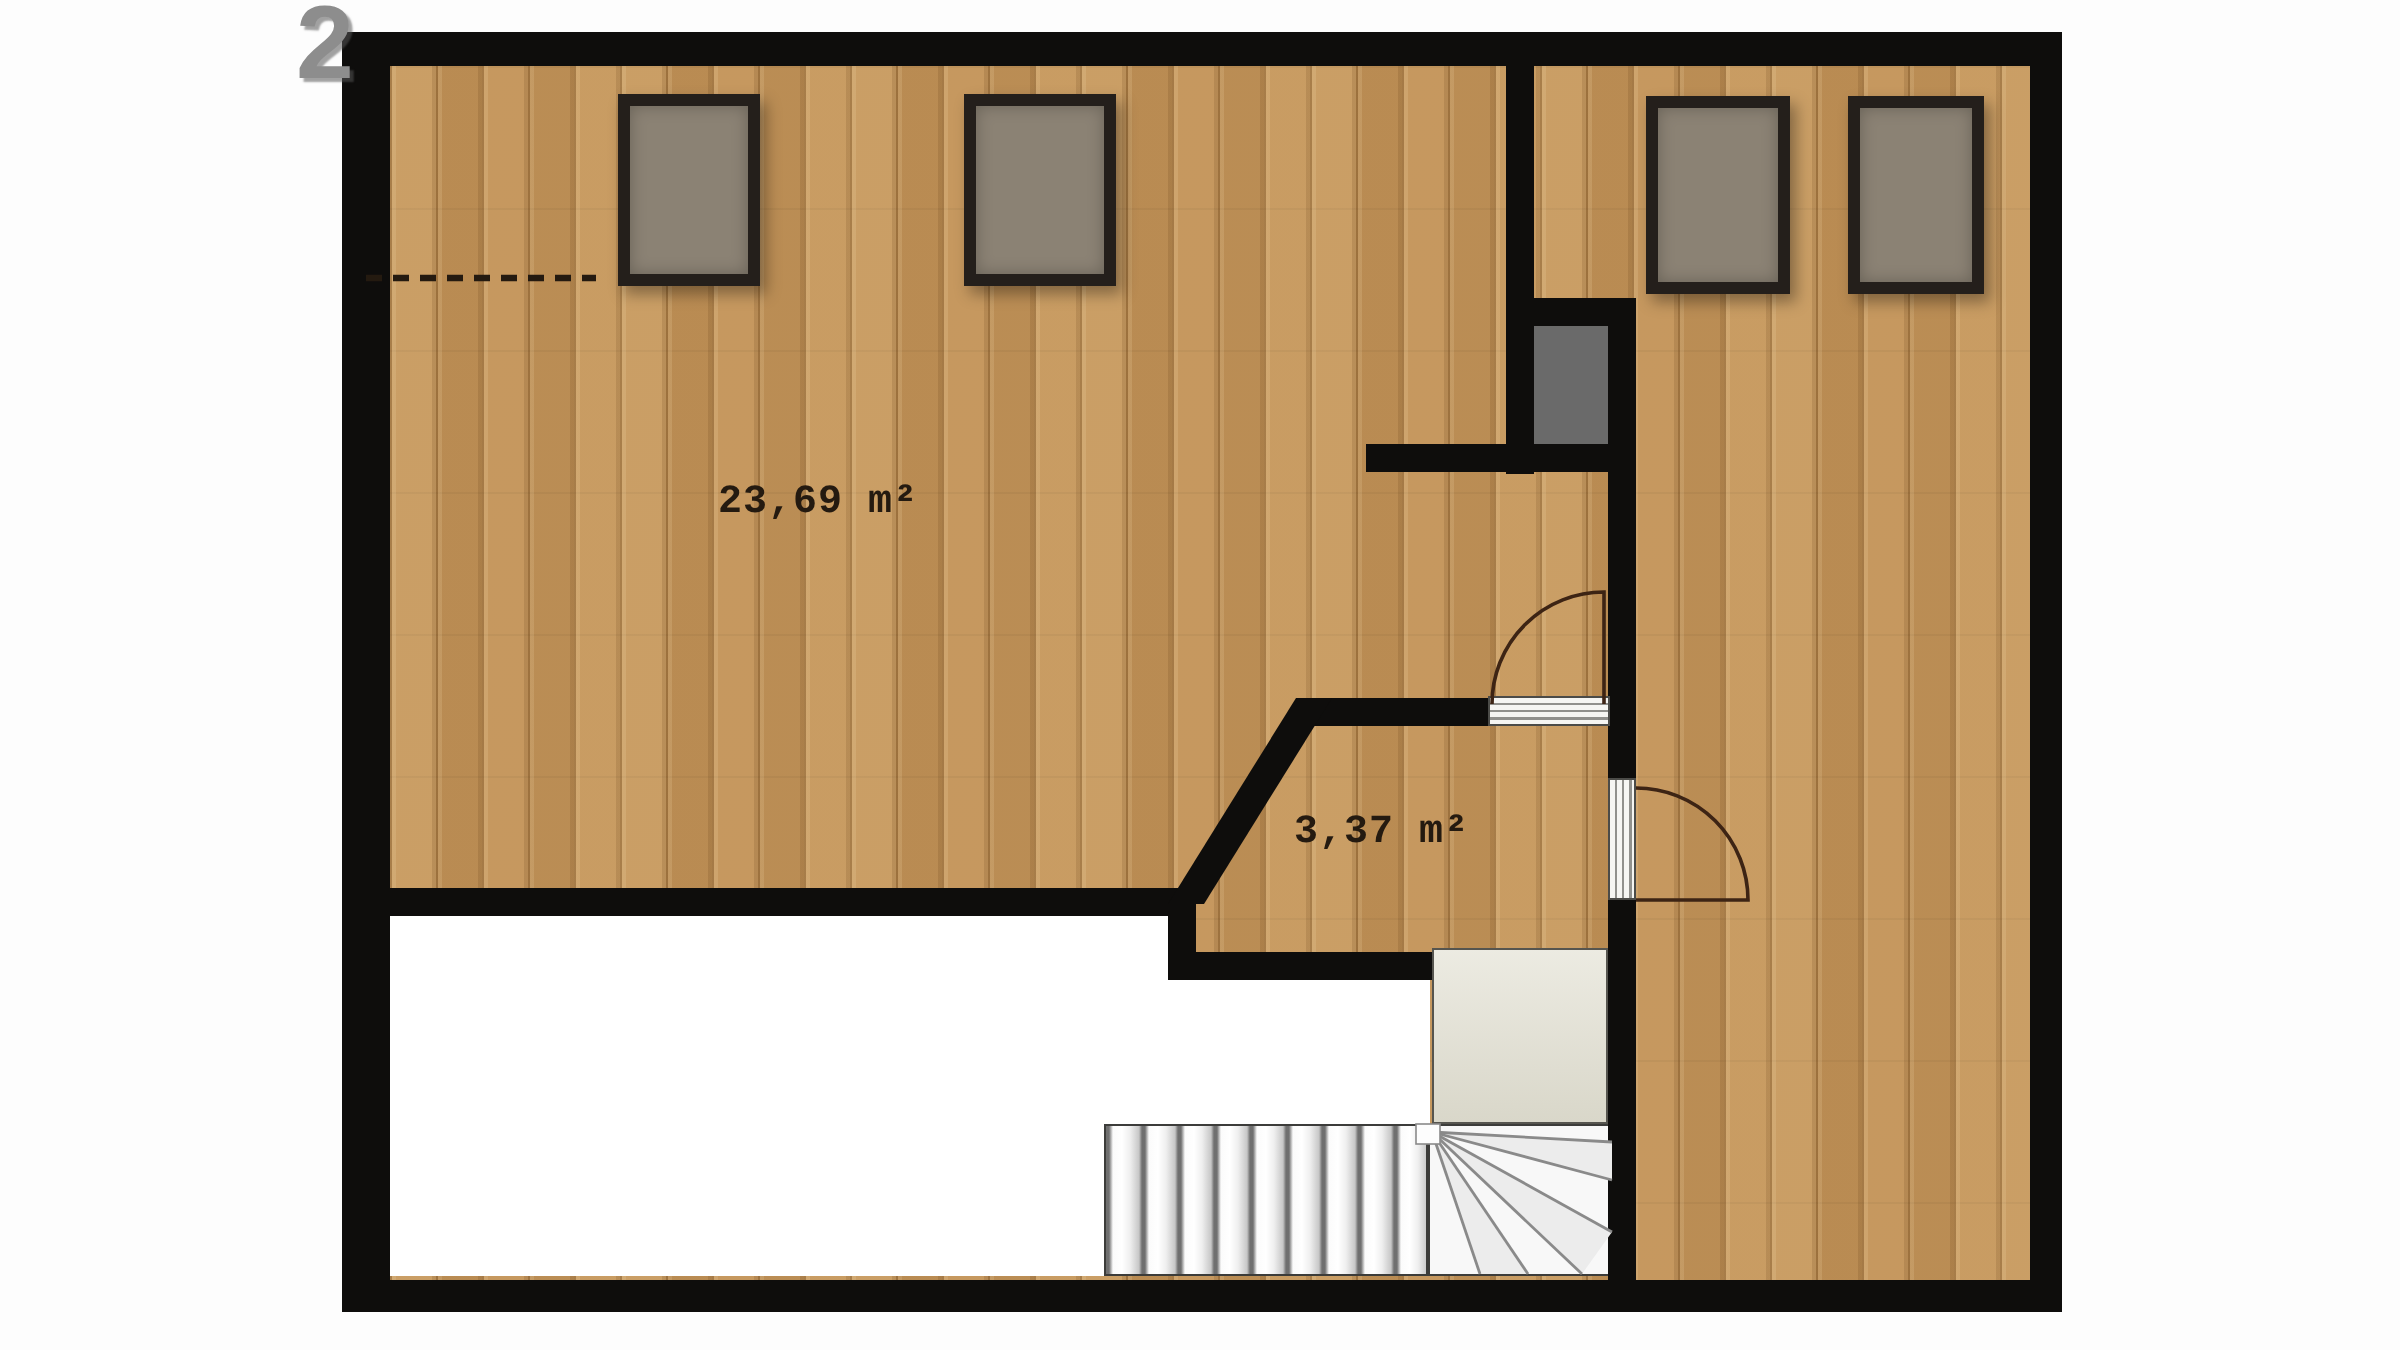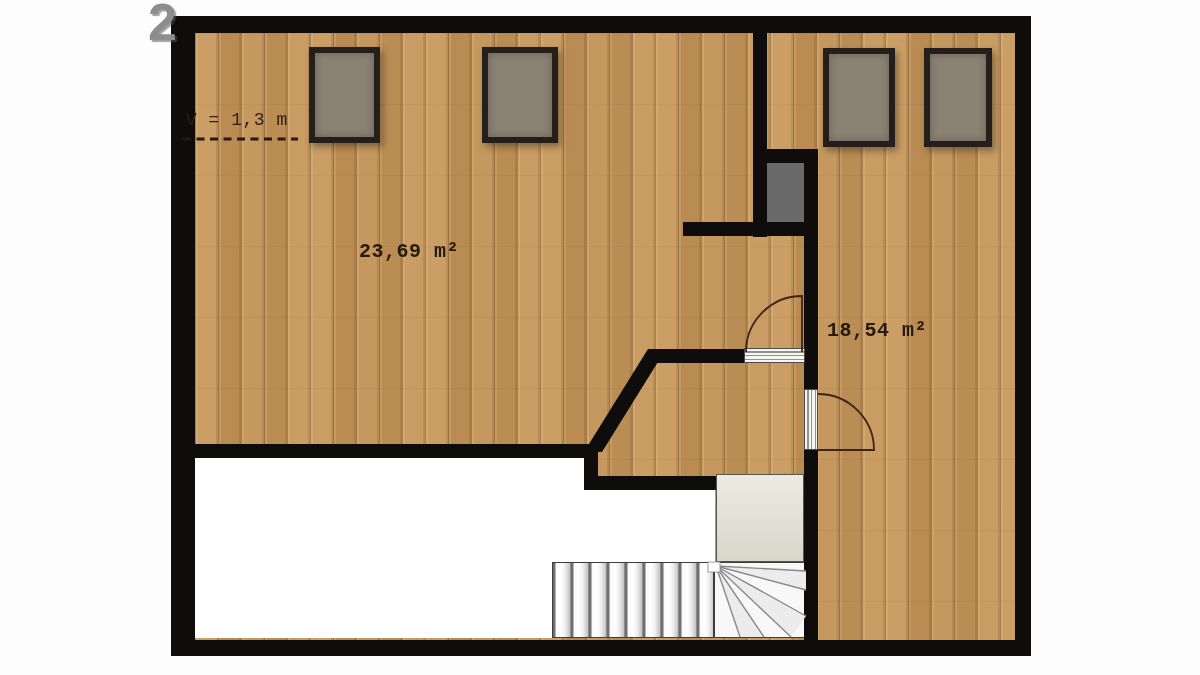--- a/index.html
+++ b/index.html
@@ -132,18 +132,17 @@
       </g>
       <rect x="708" y="562" width="12" height="10" fill="#fdfdfd" stroke="#8a8a8a" stroke-width="0.8"></rect>
     </g>
 
     <path d="M 746 352 A 56 56 0 0 1 802 296 L 802 352" fill="none" stroke="#3d2414" stroke-width="1.8"></path>
     <path d="M 818 394 A 56 56 0 0 1 874 450 L 818 450" fill="none" stroke="#3d2414" stroke-width="1.8"></path>
 
     <line x1="183" y1="139" x2="298" y2="139" stroke="#241a10" stroke-width="3.2" stroke-dasharray="8 5.5"></line>
   </svg>
 
-  <div class="abs height-note">V = 1,3 m</div>
   <div class="abs area-label r1">23,69 m²</div>
-  <div class="abs area-label r2">18,54 m²</div>
+  <div class="abs area-label r3">3,37 m²</div>
 
   <div class="abs watermark">2</div>
 </div>
 
 </body></html>

